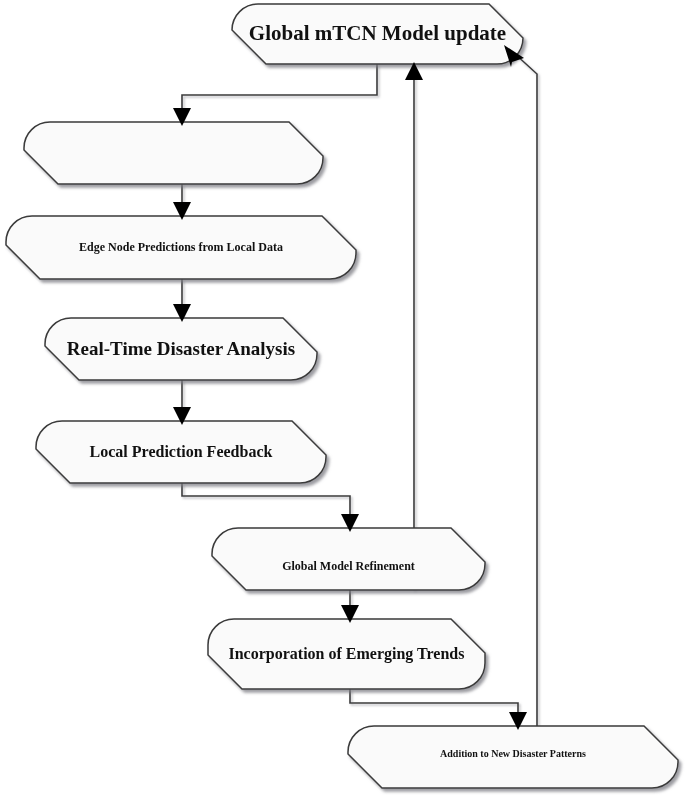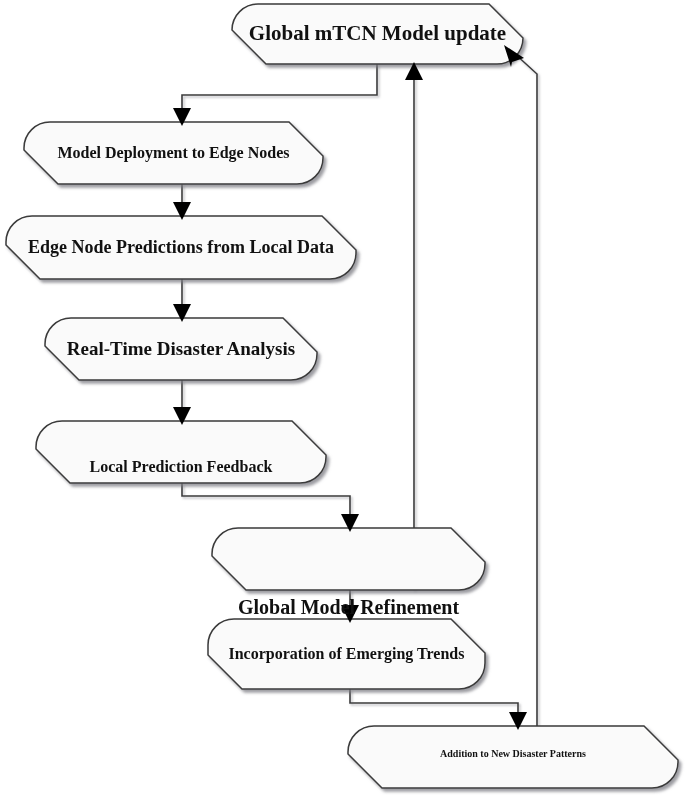--- a/index.html
+++ b/index.html
@@ -91,37 +91,34 @@
       <polygon points="518,730 509,712 527,712"></polygon>
       <polygon points="414,62 405,80 423,80"></polygon>
       <polygon points="504,45 524,58 512,62 511,67"></polygon>
     </g>
   </svg>
 
   <div class="node-box" style="left:232px; top:4px; width:291px; height:60px; font-size:21px;">
     <span class="node-label">Global mTCN Model update</span>
   </div>
 
-  <div class="node-box" style="left:24px; top:122px; width:299px; height:62px; font-size:16px;">
-    <span class="node-label">Model Deployment to Edge Nodes</span>
-  </div>
 
-  <div class="node-box" style="left:6px; top:216px; width:350px; height:63px; font-size:18px;">
+  <div class="node-box" style="left:6px; top:216px; width:350px; height:63px; font-size:12px;">
     <span class="node-label">Edge Node Predictions from Local Data</span>
   </div>
 
   <div class="node-box" style="left:45px; top:318px; width:272px; height:62px; font-size:19px;">
     <span class="node-label">Real-Time Disaster Analysis</span>
   </div>
 
-  <div class="node-box" style="left:36px; top:436px; width:290px; height:62px; font-size:16px;">
+  <div class="node-box" style="left:36px; top:421px; width:290px; height:62px; font-size:16px;">
     <span class="node-label">Local Prediction Feedback</span>
   </div>
 
-  <div class="node-box" style="left:212px; top:528px; width:273px; height:77px; font-size:20px;margin-top:40px;">
+  <div class="node-box" style="left:212px; top:528px; width:273px; height:77px; font-size:12px;">
     <span class="node-label">Global Model Refinement</span>
   </div>
 
   <div class="node-box" style="left:208px; top:619px; width:277px; height:70px; font-size:16px;">
     <span class="node-label">Incorporation of Emerging Trends</span>
   </div>
 
   <div class="node-box" style="left:348px; top:726px; width:330px; height:56px; font-size:10px;">
     <span class="node-label">Addition to New Disaster Patterns</span>
   </div>

